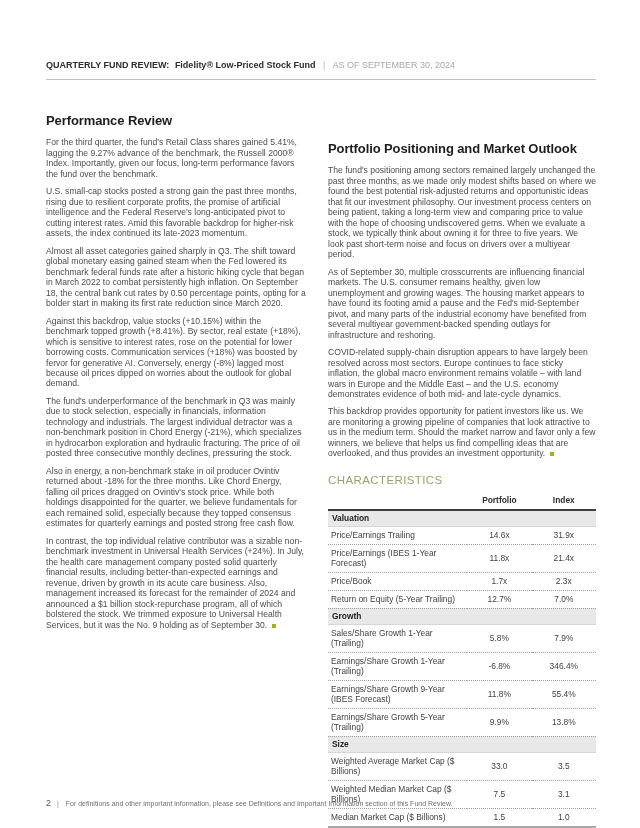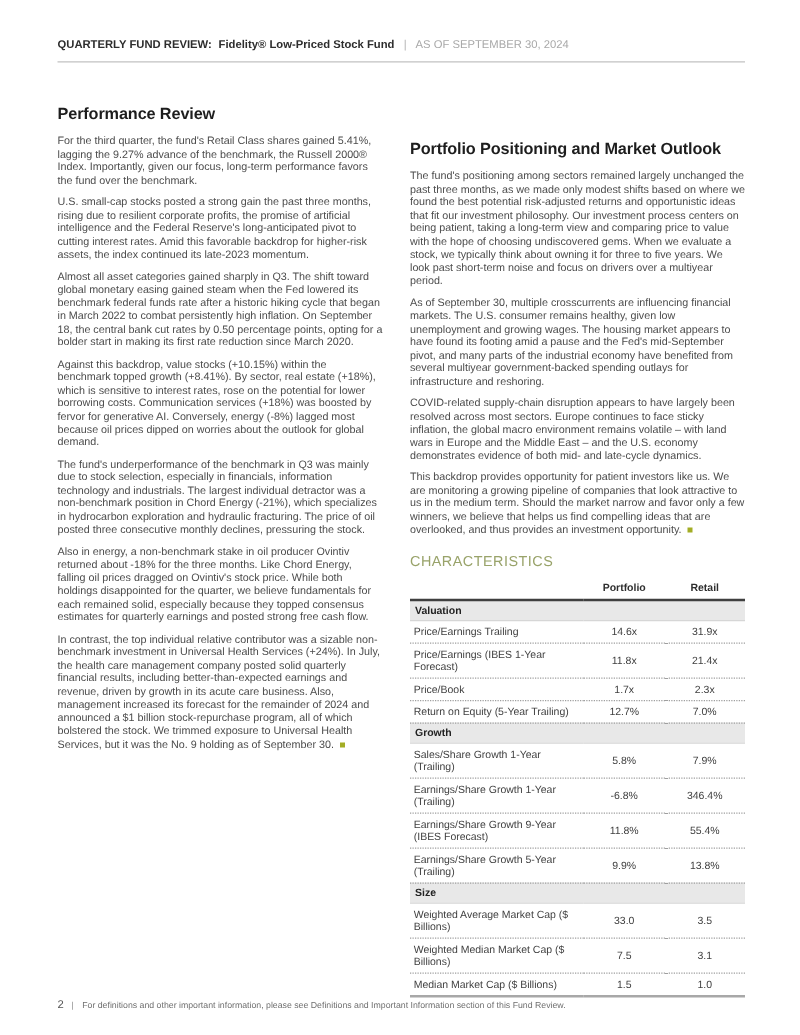--- a/index.html
+++ b/index.html
@@ -14,21 +14,21 @@
   html,body{background:#ffffff;}
   body{
     width:640px;height:828px;
     font-family:"Liberation Sans", sans-serif;
     color:var(--body);
     position:relative;
     overflow:hidden;
   }
   .page{
     width:640px;height:828px;
-    padding:30px 44px 0 46px;
+    padding:60px 44px 0 46px;
     position:relative;
   }
   
   .hdr{font-size:9px;white-space:nowrap;}
   .hdr-label,.hdr-fund{font-weight:bold;color:#2d2d2d;}
   .hdr-label{margin-right:3px;}
   .hdr-div{color:#b5b5b5;margin:0 5px;font-weight:normal;}
   .hdr-asof{color:var(--muted);}
   .rule{height:1px;background:#c2c2c2;margin-top:9px;}
   
@@ -132,21 +132,21 @@
           <p class="body-p">COVID-related supply-chain disruption appears to have largely been resolved across most sectors. Europe continues to face sticky inflation, the global macro environment remains volatile – with land wars in Europe and the Middle East – and the U.S. economy demonstrates evidence of both mid- and late-cycle dynamics.</p>
           <p class="body-p">This backdrop provides opportunity for patient investors like us. We are monitoring a growing pipeline of companies that look attractive to us in the medium term. Should the market narrow and favor only a few winners, we believe that helps us find compelling ideas that are overlooked, and thus provides an investment opportunity. <span class="end-marker"></span></p>
         </div>
 
       <h3 class="char-heading">CHARACTERISTICS</h3>
       <table class="char-table">
         <thead>
           <tr>
             <th class="lbl"></th>
             <th class="val">Portfolio</th>
-            <th class="val">Retail</th>
+            <th class="val">Index</th>
           </tr>
         </thead>
         <tbody id="char-tbody">
             <tr class="section-row">
               <td colspan="3">Valuation</td>
             </tr>
             <tr class="data-row">
               <td class="lbl">Price/Earnings Trailing</td>
               <td class="val">14.6x</td>
               <td class="val">31.9x</td>

